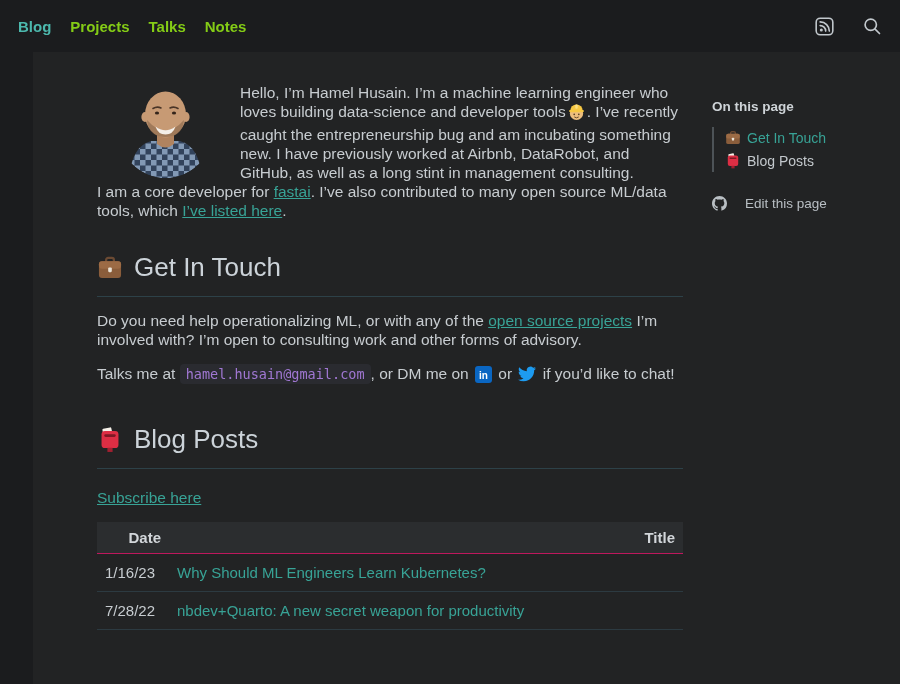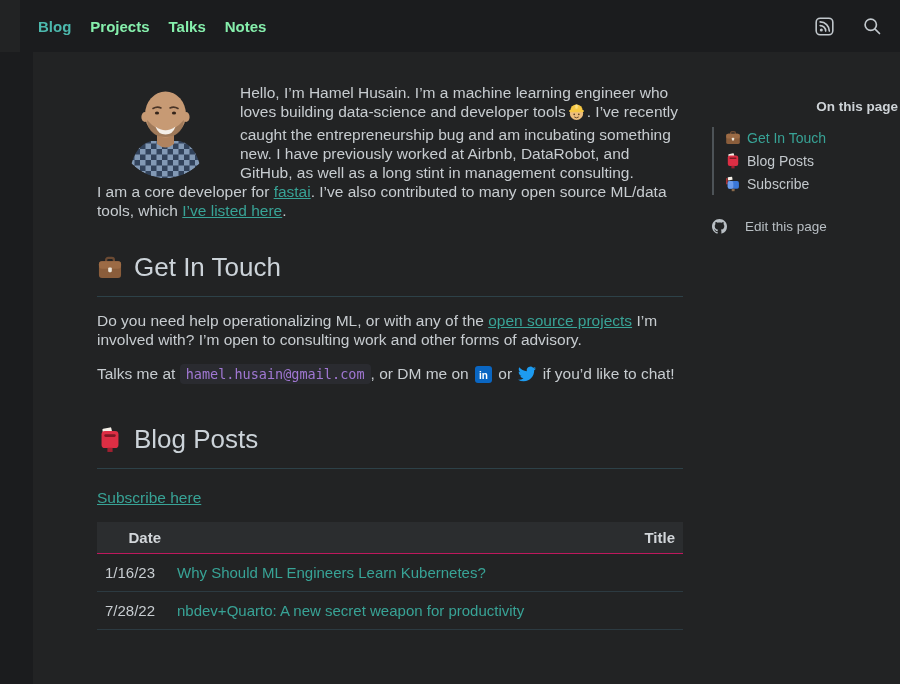--- a/index.html
+++ b/index.html
@@ -7,25 +7,25 @@
   body {
     background:#222324;
     font-family:"Liberation Sans", sans-serif;
     color:#c7ccd0;
   }
   a { cursor:pointer; }
 
   
   .navbar {
     height:52px; background:#1b1c1e;
-    display:flex; align-items:center; padding:0 18px;margin-left:20px;
+    display:flex; align-items:center; padding:0 18px;
   }
   .nav-links { display:flex; gap:19px; align-items:center; }
   .nav-link {
-    font-size:15px; font-weight:600; color:#86efac; text-decoration:none;
+    font-size:15px; font-weight:600; color:#84cc16; text-decoration:none;
   }
   .nav-link.active { color:#4cb8ad; }
   .nav-icons { margin-left:auto; display:flex; gap:28px; align-items:center; }
   .icon-btn { display:inline-flex; align-items:center; cursor:pointer; }
 
   
   .page { display:flex; height:632px; }
   .left-strip { width:33px; background:#1b1c1e; flex-shrink:0; }
   .content-area { flex:1; display:flex; padding-top:31px; }
   .main { width:586px; margin-left:64px; flex-shrink:0; }
@@ -67,21 +67,21 @@
     border-bottom:1px solid #be185d;
   }
   table.posts td {
     font-size:15px; padding:10px 8px; border-bottom:1px solid #2c3a41;
     color:#c7ccd0;
   }
   table.posts .col-date { width:72px; }
   a.post-link { color:#38a396; text-decoration:none; }
 
   
-  .toc { padding-top:16px;text-align:right; }
+  .toc { padding-top:16px; }
   .toc-title { font-size:13.5px; font-weight:600; color:#ced3d7; margin-bottom:13px; }
   .toc-items { border-left:2px solid #4d5357; padding:3px 0 3px 11px; display:flex; flex-direction:column; gap:7px; }
   .toc-item { display:flex; align-items:center; gap:6px; font-size:14px; color:#c3c8cc; text-decoration:none; }
   .toc-item.active { color:#38a396; }
   .toc-emoji { display:inline-flex; }
   .edit-link { display:flex; align-items:center; gap:18px; margin-top:24px; font-size:13.5px; color:#b9bfc4; text-decoration:none; }
 </style>
 </head>
 <body>
 
@@ -230,32 +230,20 @@
           <span class="toc-emoji">
               <svg width="16" height="16" viewBox="0 0 20 20">
                 <rect x="4.4" y="0.8" width="7" height="4.6" rx="0.8" fill="#f5f0e8" transform="rotate(-12 7.9 3.1)"></rect>
                 <rect x="3.5" y="3" width="13" height="13.2" rx="2.6" fill="#dd2e44"></rect>
                 <rect x="8" y="16" width="4" height="3.2" fill="#a02030"></rect>
                 <rect x="5.6" y="5.6" width="8.8" height="2" rx="1" fill="#7e1824"></rect>
               </svg>
             </span>
           <span>Blog Posts</span>
         </a>
-        <a class="toc-item">
-          <span class="toc-emoji">
-              <svg width="16" height="16" viewBox="0 0 20 20">
-                <rect x="3.6" y="1.2" width="5.6" height="4" rx="0.6" fill="#f5f0e8" transform="rotate(-10 6.4 3.2)"></rect>
-                <rect x="1.6" y="2.6" width="1.6" height="8" rx="0.8" fill="#d93b3b"></rect>
-                <rect x="3.4" y="6.4" width="14" height="9.6" rx="2.2" fill="#3b78d8"></rect>
-                <rect x="3.4" y="6.4" width="7" height="9.6" rx="2.2" fill="#6b9ceb"></rect>
-                <rect x="8.4" y="16" width="3.6" height="3" fill="#8a6a4a"></rect>
-              </svg>
-            </span>
-          <span>Subscribe</span>
-        </a>
       </div>
       <a class="edit-link">
         <span style="display:inline-flex;">
             <svg width="15" height="15" viewBox="0 0 16 16">
               <path fill="#b9bfc4" d="M8 0C3.58 0 0 3.58 0 8c0 3.54 2.29 6.53 5.47 7.59.4.07.55-.17.55-.38 0-.19-.01-.82-.01-1.49-2.01.37-2.53-.49-2.69-.94-.09-.23-.48-.94-.82-1.13-.28-.15-.68-.52-.01-.53.63-.01 1.08.58 1.23.82.72 1.21 1.87.87 2.33.66.07-.52.28-.87.51-1.07-1.78-.2-3.64-.89-3.64-3.95 0-.87.31-1.59.82-2.15-.08-.2-.36-1.02.08-2.12 0 0 .67-.21 2.2.82.64-.18 1.32-.27 2-.27s1.36.09 2 .27c1.53-1.04 2.2-.82 2.2-.82.44 1.1.16 1.92.08 2.12.51.56.82 1.27.82 2.15 0 3.07-1.87 3.75-3.65 3.95.29.25.54.73.54 1.48 0 1.07-.01 1.93-.01 2.2 0 .21.15.46.55.38A8.01 8.01 0 0 0 16 8c0-4.42-3.58-8-8-8z"></path>
             </svg>
           </span>
         <span>Edit this page</span>
       </a>
     </div>

